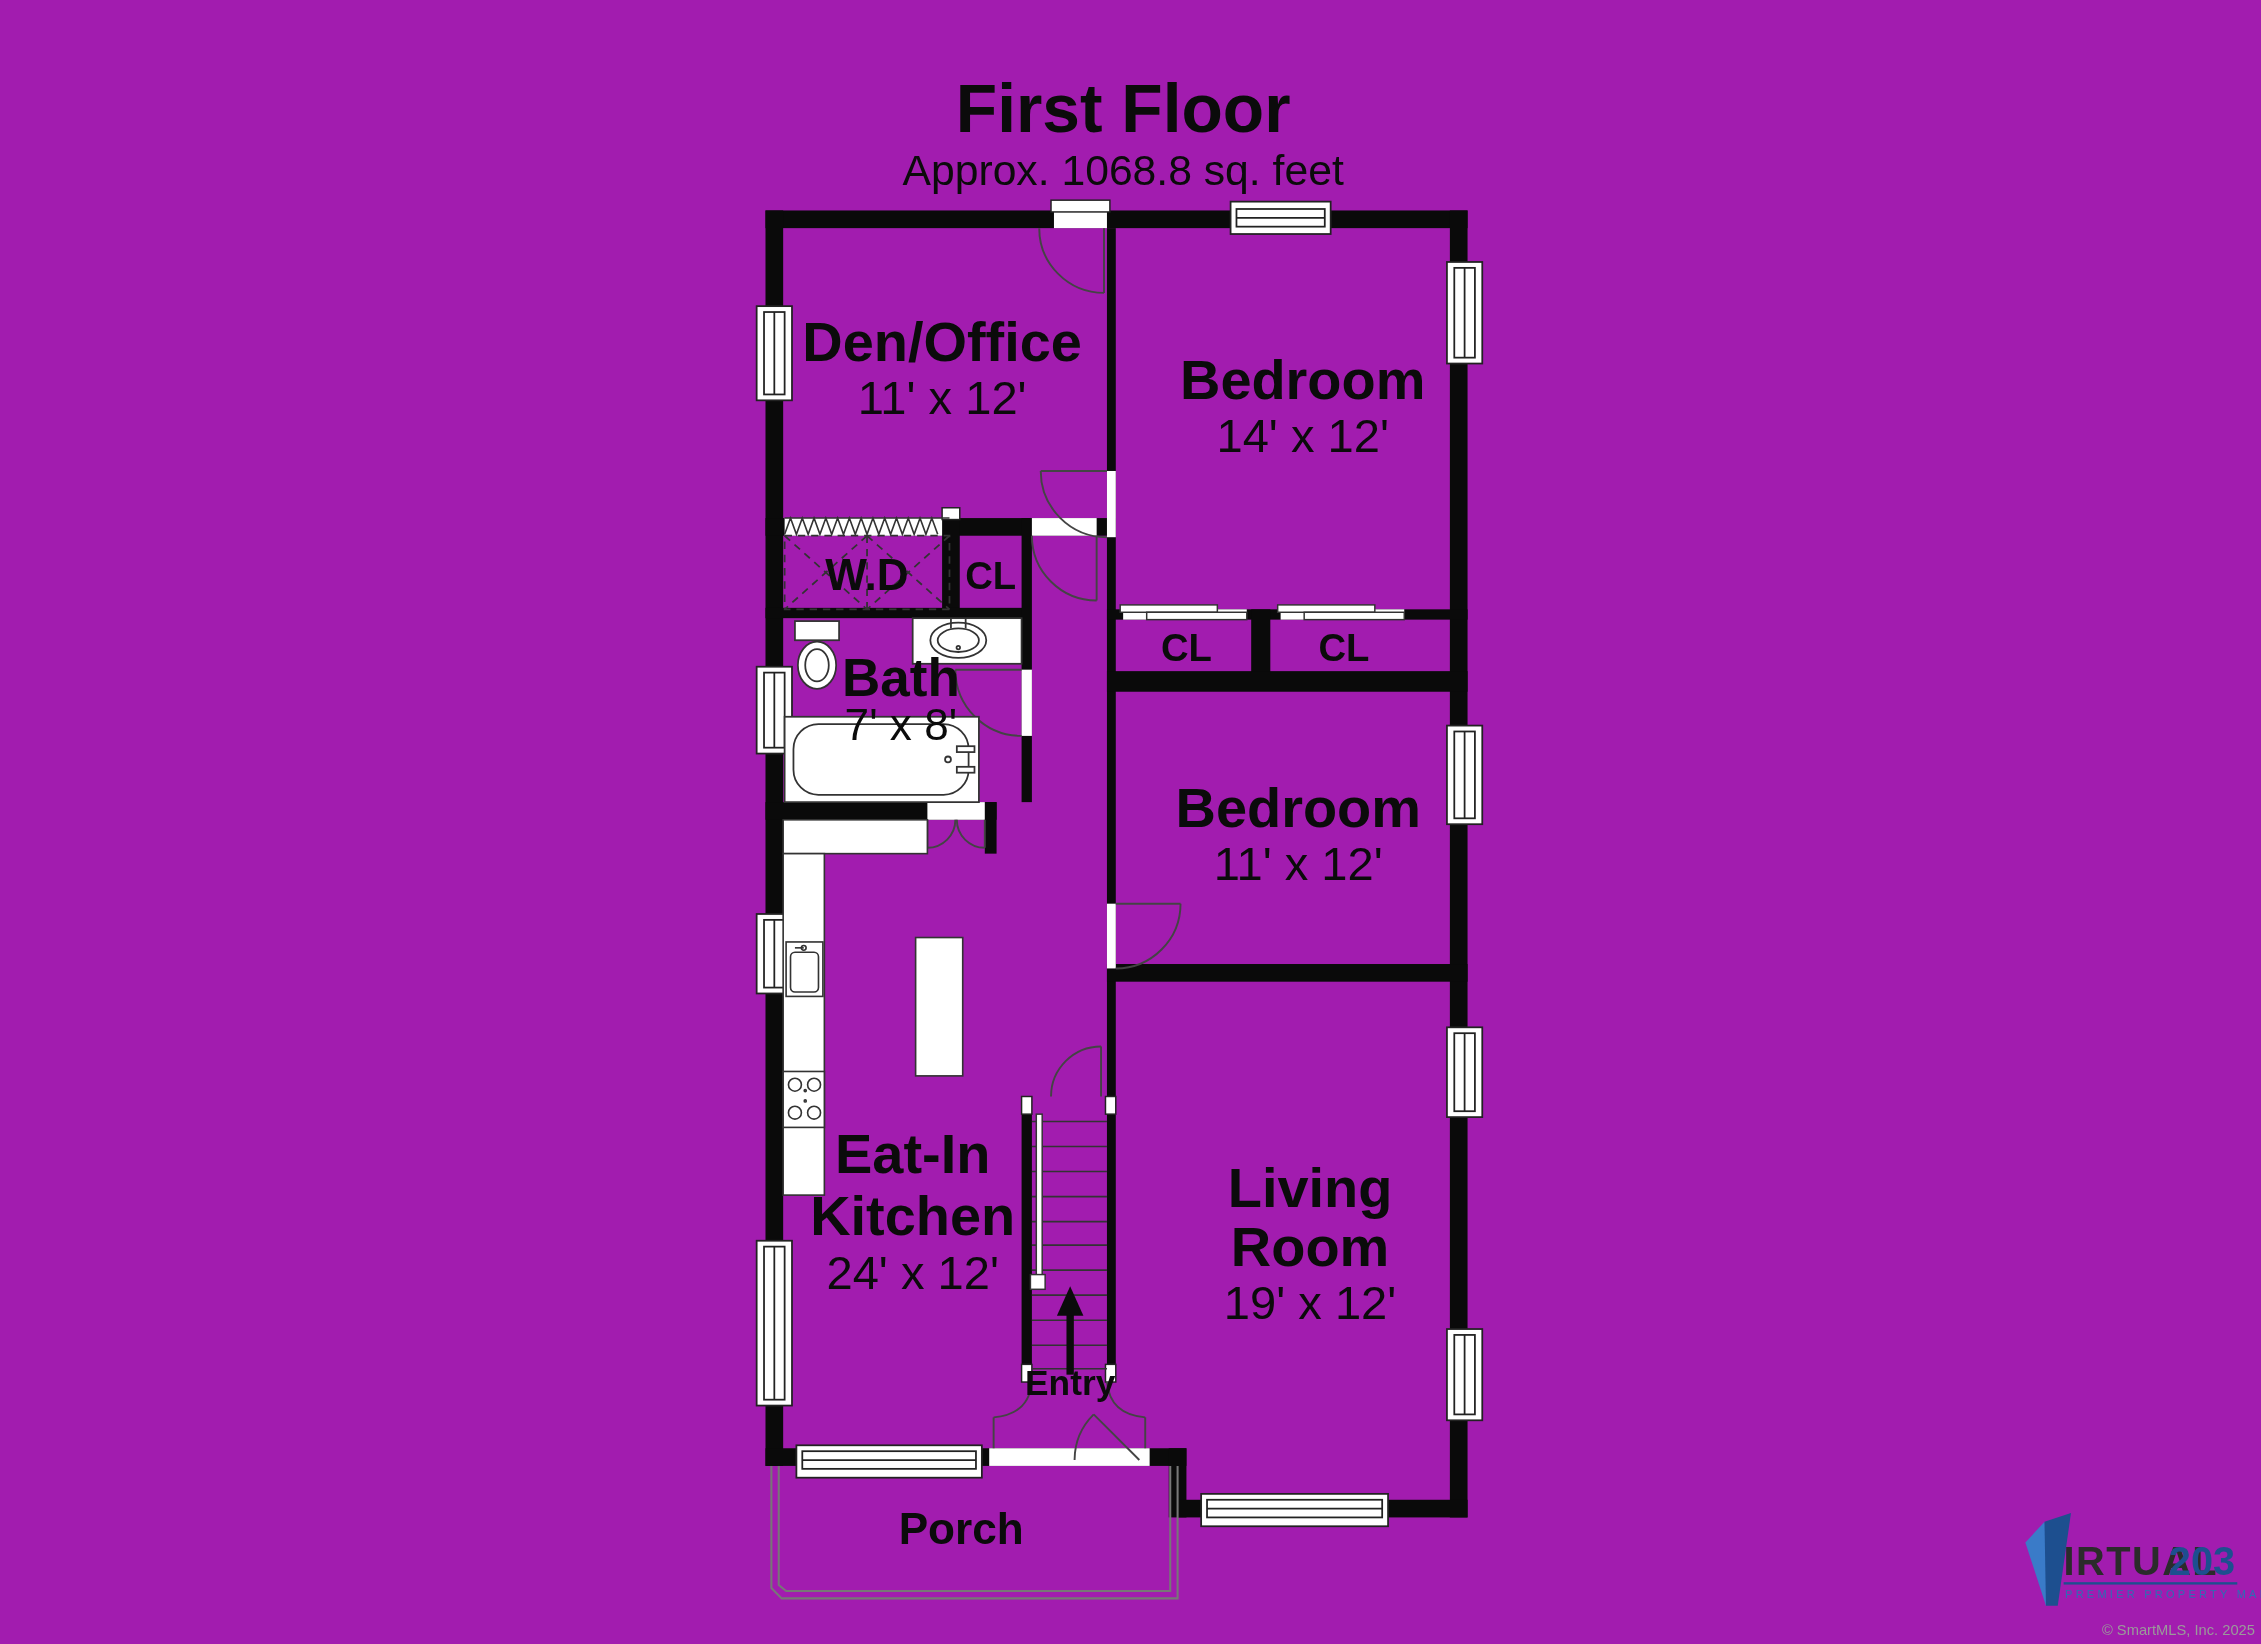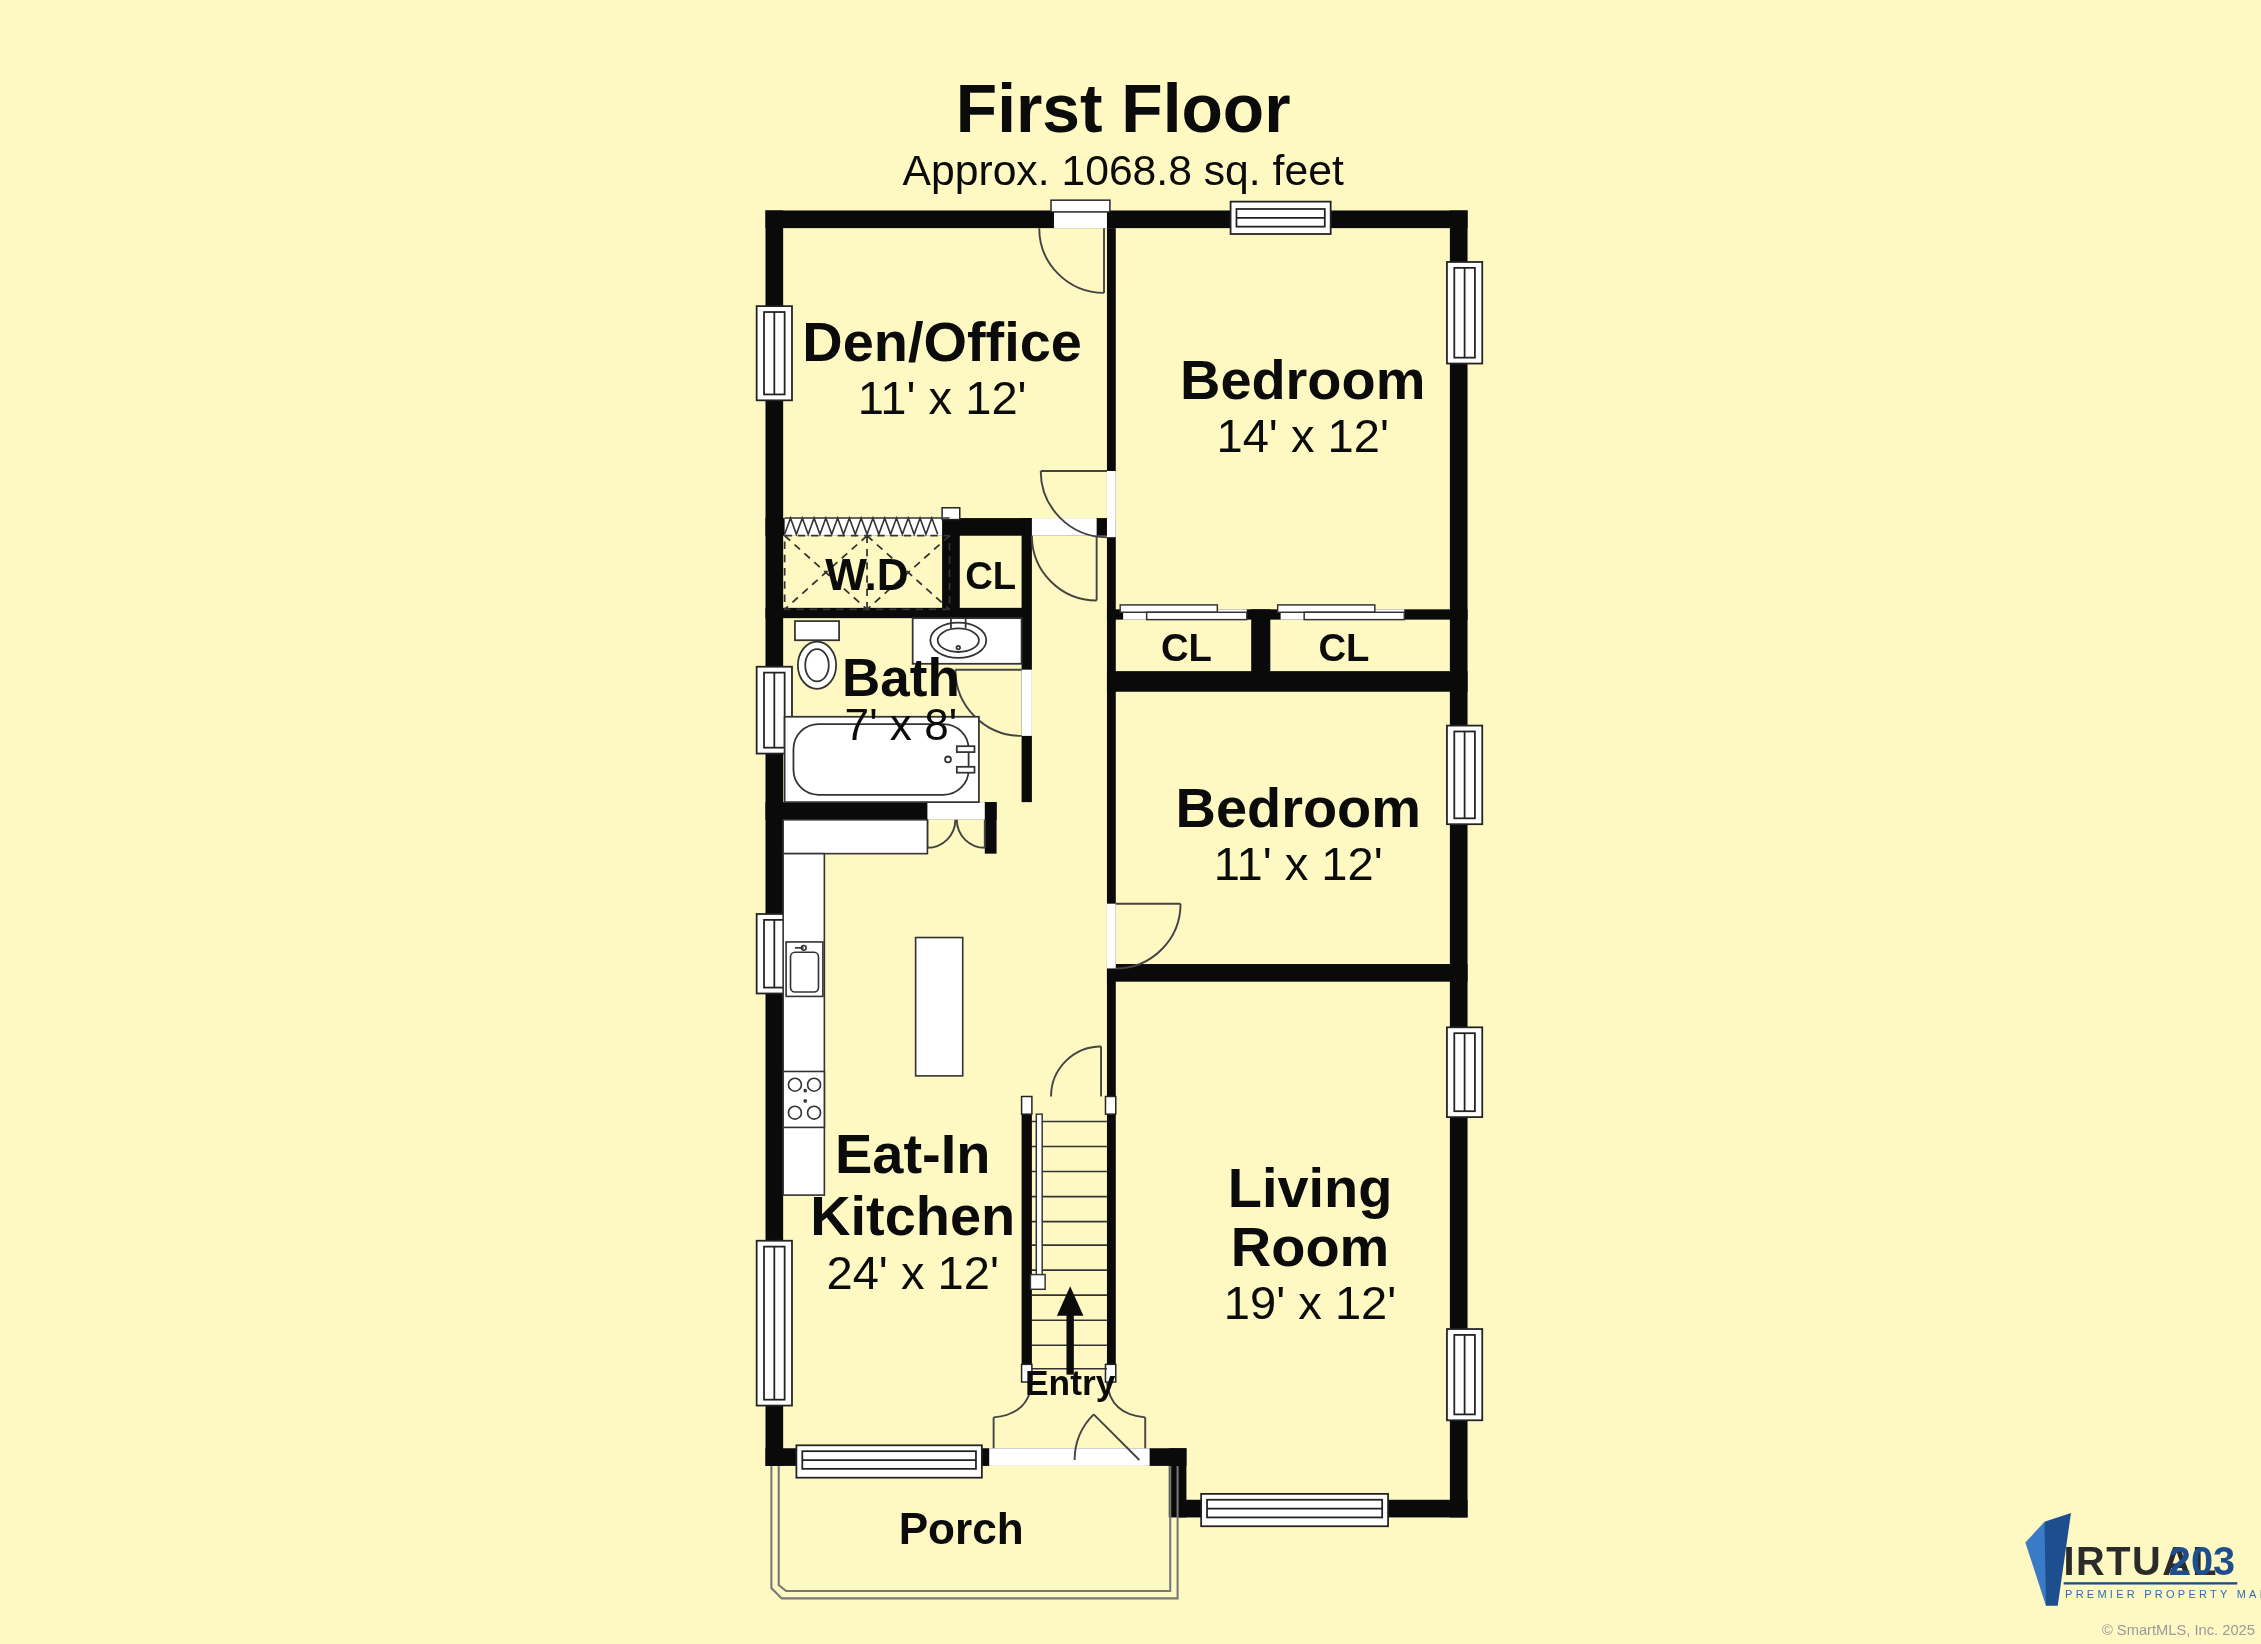--- a/index.html
+++ b/index.html
@@ -1,16 +1,16 @@
 <!DOCTYPE html>
 <html style="font-size:11.8px"><head>
 <meta charset="utf-8">
 <style>
   html,body{margin:0;padding:0;background:#ffffff;}
-  .page{width:2261px;height:1644px;background:#fef9c3;position:relative;overflow:hidden;}
+  .page{width:2261px;height:1644px;background:#a21caf;position:relative;overflow:hidden;}
   svg{display:block;font-family:"Liberation Sans","DejaVu Sans",sans-serif;}
   .room-name{font-weight:bold;fill:#0b0b0b;}
   .room-dims{fill:#0b0b0b;}
   .small-label{font-weight:bold;fill:#0b0b0b;}
   text{user-select:none;}
 </style>
 </head>
 <body>
 
 <div class="page">

